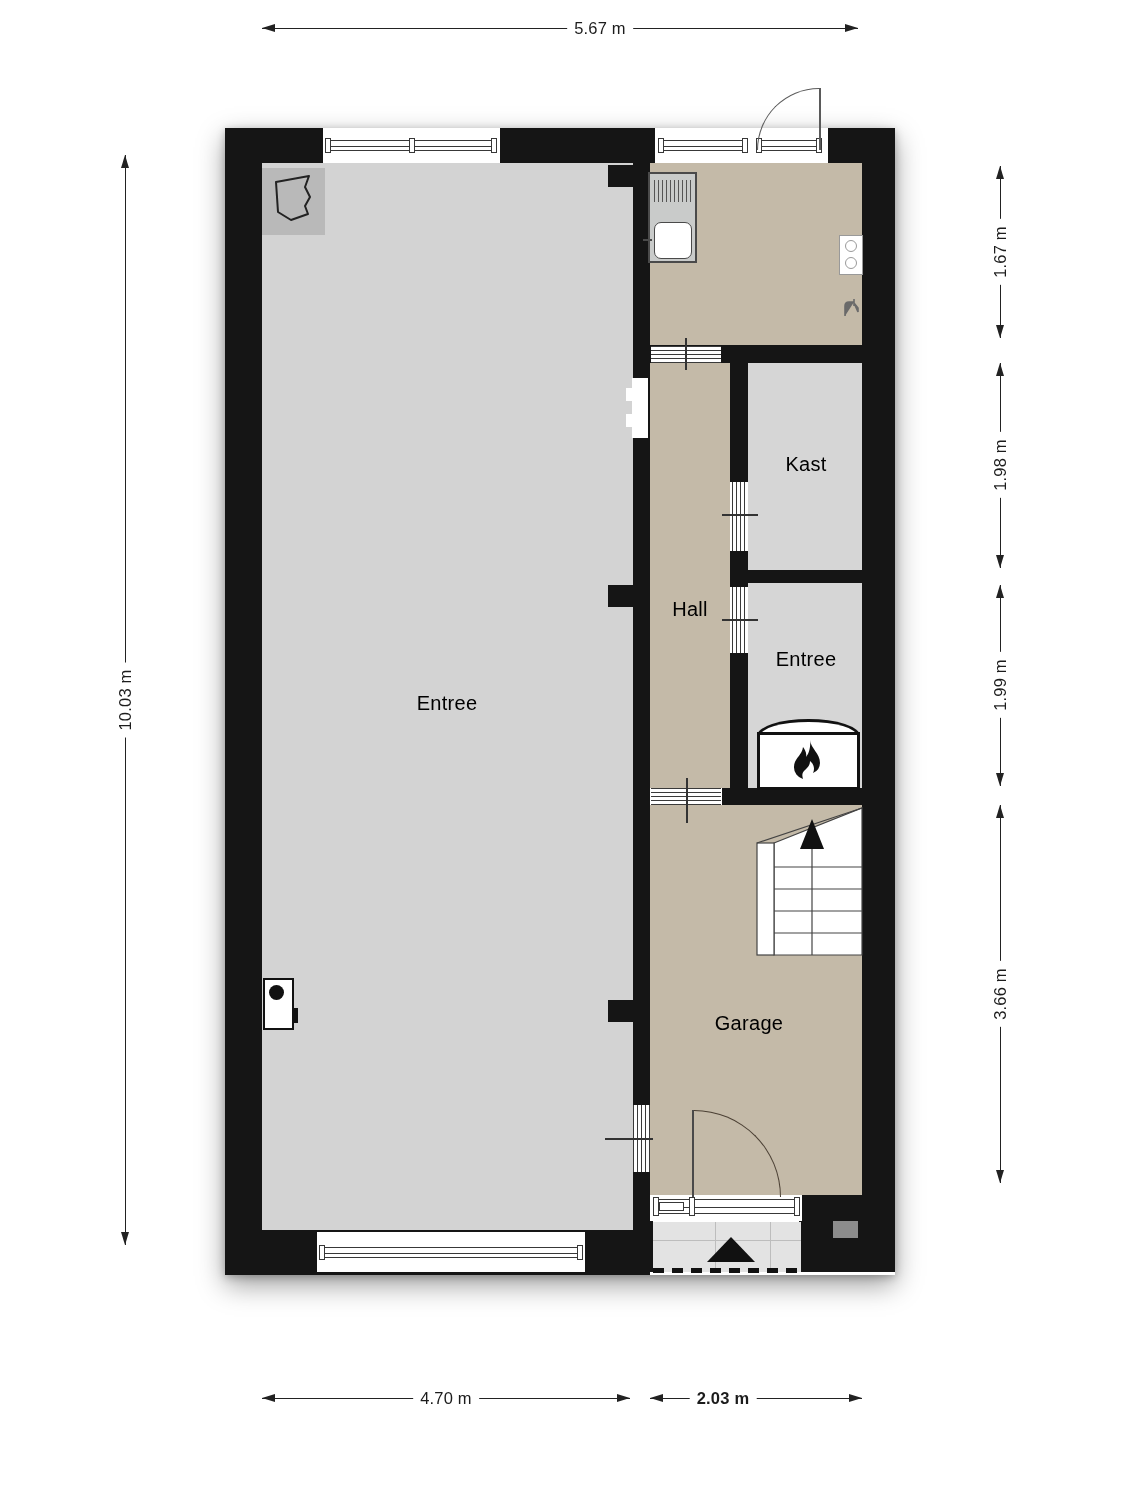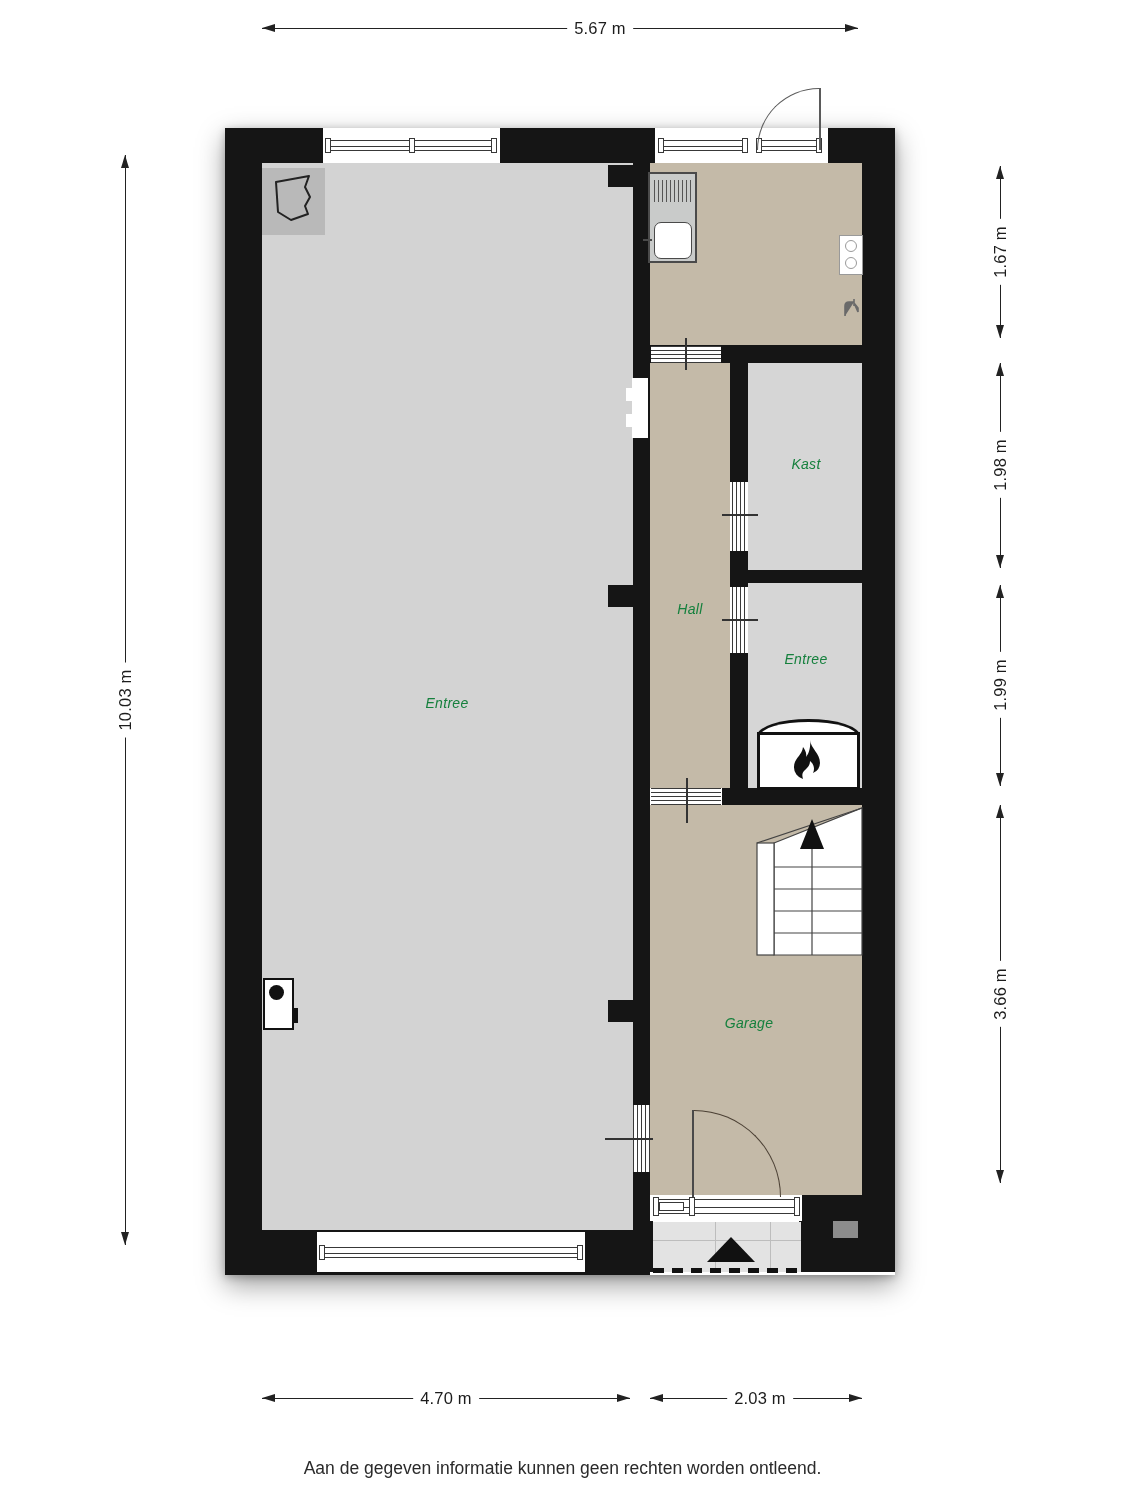--- a/index.html
+++ b/index.html
@@ -30,21 +30,21 @@
   .dim-h{position:absolute;height:0;border-top:1.4px solid #222;}
   .dim-v{position:absolute;width:0;border-left:1.4px solid #222;}
   .ah{position:absolute;width:0;height:0;}
   .ah.left {border-right:13px solid #222;border-top:4.5px solid transparent;border-bottom:4.5px solid transparent;}
   .ah.right{border-left:13px solid #222;border-top:4.5px solid transparent;border-bottom:4.5px solid transparent;}
   .ah.up   {border-bottom:13px solid #222;border-left:4.5px solid transparent;border-right:4.5px solid transparent;}
   .ah.down {border-top:13px solid #222;border-left:4.5px solid transparent;border-right:4.5px solid transparent;}
   .dim-label{position:absolute;transform:translate(-50%,-50%);background:#fff;padding:0 7px;
              font-size:16.5px;letter-spacing:.2px;color:#1c1c1c;white-space:nowrap;}
   .dim-label.vert{transform:translate(-50%,-50%) rotate(-90deg);padding:0 7px;}
-  .room-label{position:absolute;transform:translate(-50%,-50%);font-size:14px;color:#15803d;letter-spacing:.3px;white-space:nowrap;font-style:italic;}
+  .room-label{position:absolute;transform:translate(-50%,-50%);font-size:20px;color:#000000;letter-spacing:.3px;white-space:nowrap;}
   .disclaimer{position:absolute;left:50%;transform:translateX(-50%);font-size:17.5px;color:#2a2a2a;white-space:nowrap;}
   
   .counter{position:absolute;background:#c9cbca;border:2px solid #4a4a4a;}
   .grill{position:absolute;background:repeating-linear-gradient(90deg,#555 0 1px,rgba(0,0,0,0) 1px 4px);}
   .basin{position:absolute;background:#fff;border:1.5px solid #4a4a4a;border-radius:7px;}
   .fire-arc{position:absolute;background:#fff;border:3px solid #111;border-bottom:none;
             border-top-left-radius:50% 100%;border-top-right-radius:50% 100%;}
   .fire-box{position:absolute;background:#fff;border:3px solid #111;}
   .porch{position:absolute;background:#e3e3e3;}
   .porch-line-v{position:absolute;width:1px;background:#bdbdbd;top:0;bottom:0;}
@@ -231,17 +231,16 @@
   <div class="dim-label vert" style="left:1000px;top:994px;">3.66 m</div>
 
   <div class="dim-h" style="left:262px;top:1398px;width:368px;"></div>
   <span class="ah left" style="left:262px;top:1398px;transform:translateY(-50%);"></span>
   <span class="ah right" style="left:617px;top:1398px;transform:translateY(-50%);"></span>
   <div class="dim-label" style="left:446px;top:1398px;">4.70 m</div>
 
   <div class="dim-h" style="left:650px;top:1398px;width:212px;"></div>
   <span class="ah left" style="left:650px;top:1398px;transform:translateY(-50%);"></span>
   <span class="ah right" style="left:849px;top:1398px;transform:translateY(-50%);"></span>
-  <div class="dim-label" style="left:760px;top:1398px;">2.03 m</div>
-
-  <div class="disclaimer" style="top:1458px;">Aan de gegeven informatie kunnen geen rechten worden ontleend.</div>
+  <div class="dim-label" style="left:723px;top:1398px;font-weight:bold;">2.03 m</div>
+
 
 </div>
 
 </body></html>

